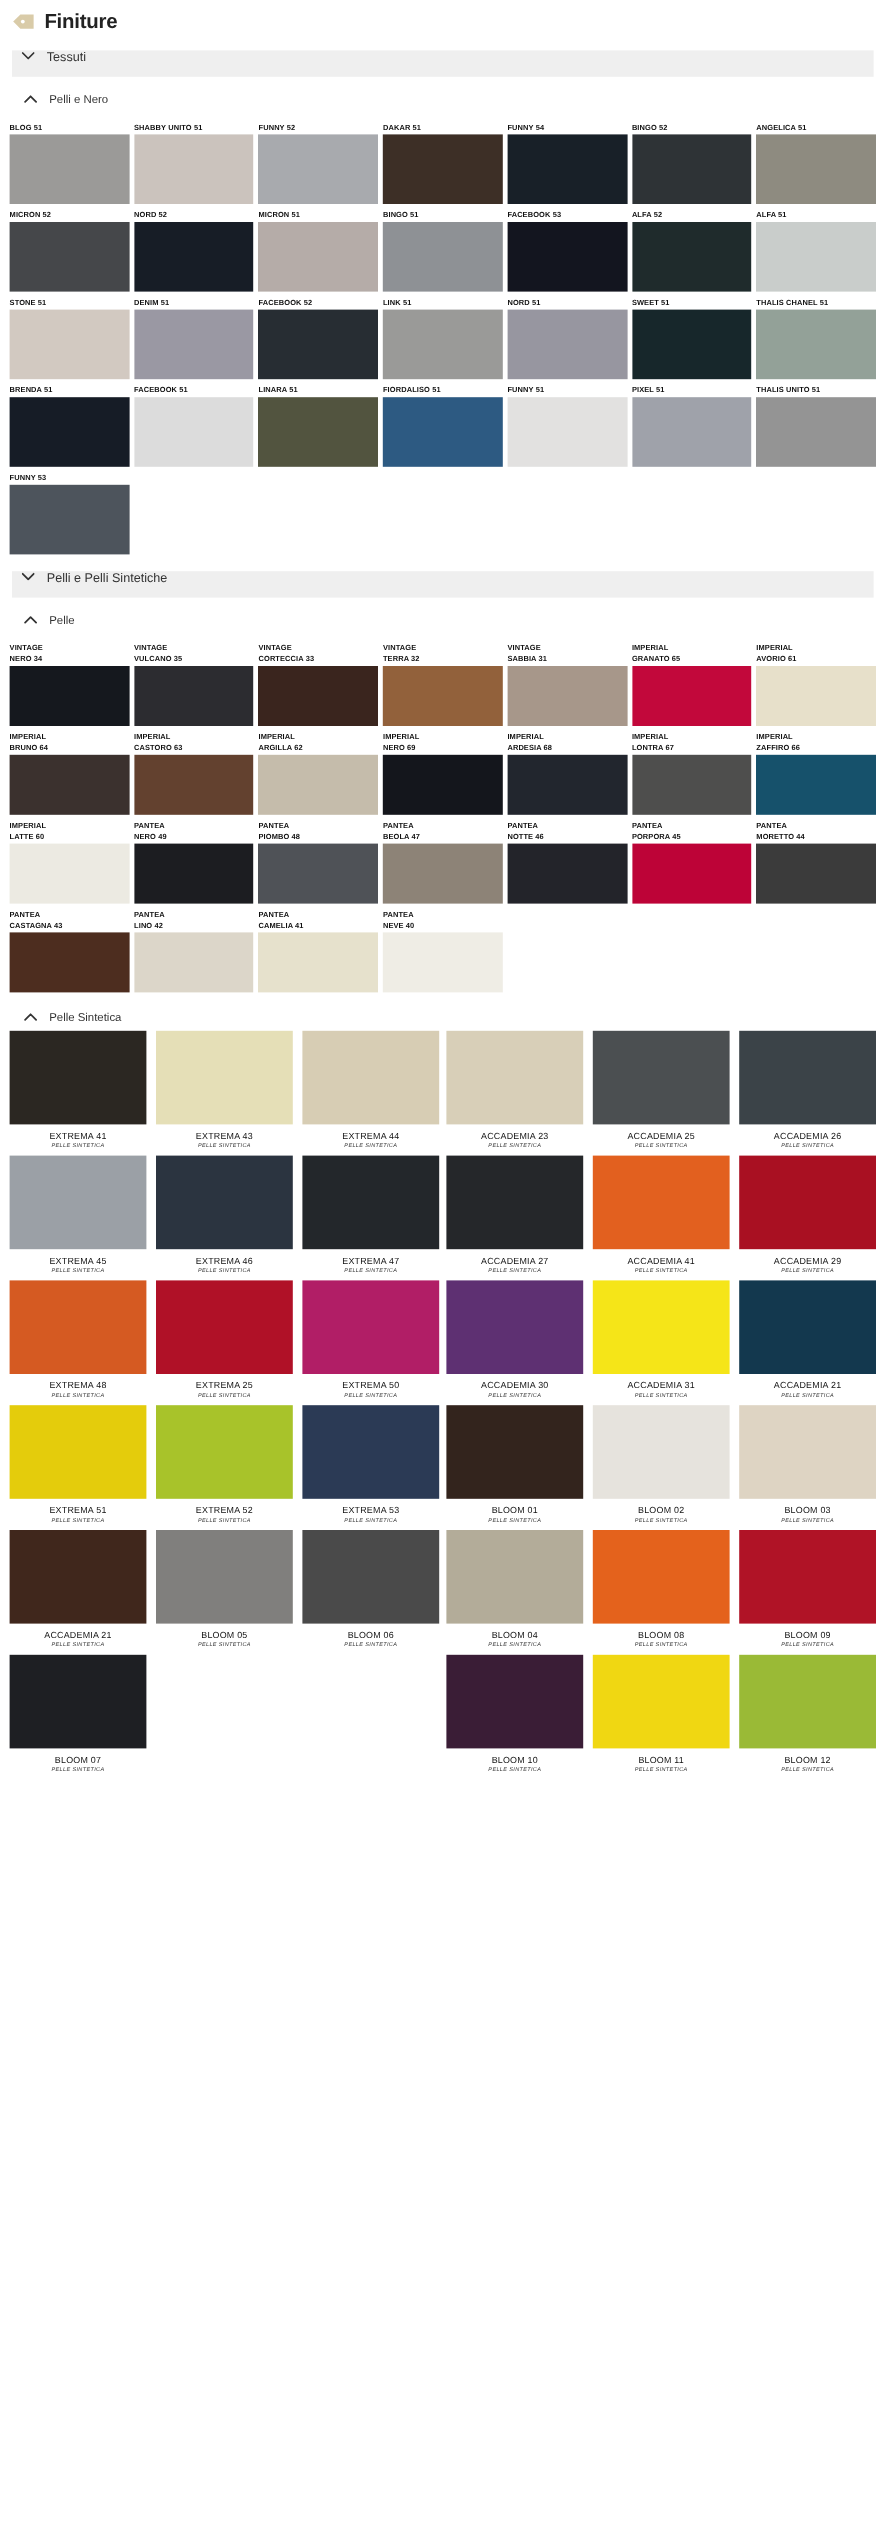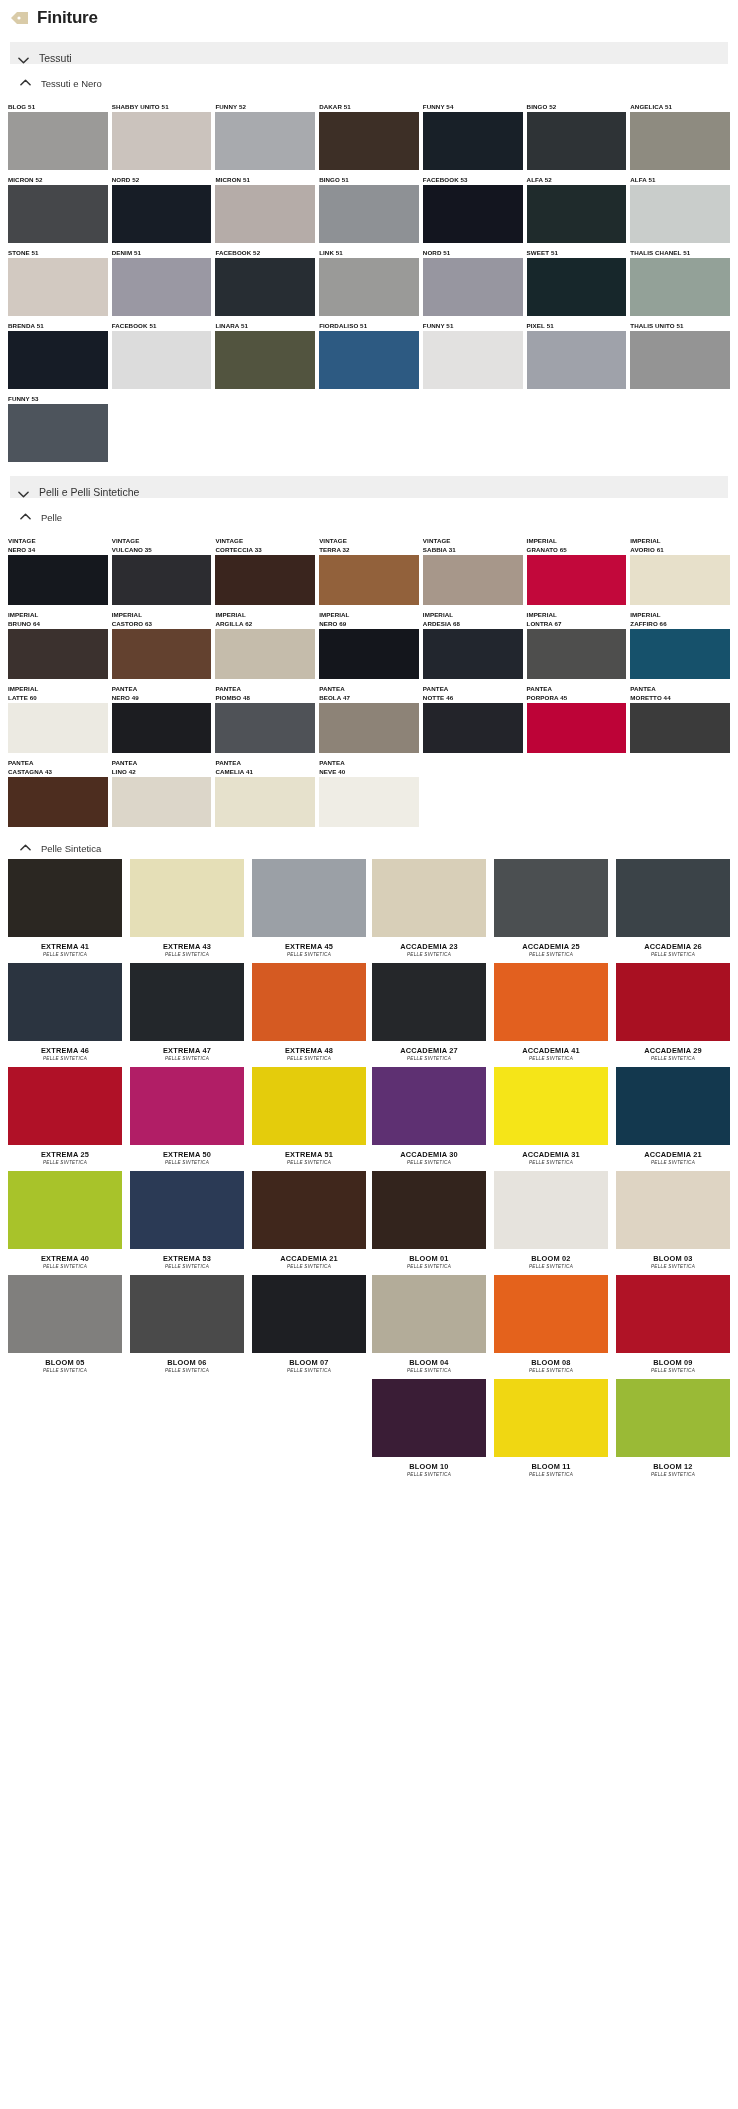--- a/index.html
+++ b/index.html
@@ -26,21 +26,21 @@
     letter-spacing: -0.2px;
     color: #222;
   }
 
   
   .group-bar {
     background: #efefef;
     margin: 4px 10px 0 10px;
     height: 22px;
     display: flex;
-    align-items: flex-end;
+    align-items: flex-start;
     gap: 10px;
     padding-left: 8px;
     cursor: pointer;
   }
   .group-bar .label { font-size: 10.5px; color: #333; }
   .sub-bar {
     margin: 10px 10px 0 10px;
     height: 18px;
     display: flex;
     align-items: center;
@@ -99,21 +99,21 @@
     row-gap: 2px;
   }
   .synth-cell { text-align: center; }
   .synth-sw {
     width: 100%;
     height: 78px;
     display: block;
   }
   .synth-name {
     font-size: 7.4px;
-    font-weight: 700;
+    font-weight: 400;
     letter-spacing: 0.2px;
     margin-top: 5px;
     color: #111;
   }
   .synth-sub {
     font-size: 4.6px;
     font-style: italic;
     letter-spacing: 0.3px;
     color: #333;
     margin-top: 1px;
@@ -157,21 +157,21 @@
   </span>
   <span class="label">Tessuti</span>
 </div>
 
 <div class="sub-bar">
   <span>
     <svg class="chev" viewBox="0 0 12 8">
         <path d="M1 6 L6 1 L11 6" fill="none" stroke="#333" stroke-width="1.6" stroke-linecap="round" stroke-linejoin="round"></path>
       </svg>
   </span>
-  <span class="label">Tessuti e Nero</span>
+  <span class="label">Pelli e Nero</span>
 </div>
 
 <div class="grid" id="grid-tessuti">
     <div class="cell">
       <div class="cap">BLOG 51</div>
       <div class="sw tall" style="background: rgb(155, 154, 152);"></div>
     </div>
     <div class="cell">
       <div class="cap">SHABBY UNITO 51</div>
       <div class="sw tall" style="background: rgb(203, 195, 189);"></div>
@@ -448,20 +448,25 @@
           <div class="synth-sw" style="background: rgb(43, 39, 34);"></div>
           <div class="synth-name">EXTREMA 41</div>
           <div class="synth-sub">PELLE SINTETICA</div>
         </div>
         <div class="synth-cell">
           <div class="synth-sw" style="background: rgb(229, 223, 183);"></div>
           <div class="synth-name">EXTREMA 43</div>
           <div class="synth-sub">PELLE SINTETICA</div>
         </div>
         <div class="synth-cell">
+          <div class="synth-sw" style="background: rgb(215, 205, 180);"></div>
+          <div class="synth-name">EXTREMA 44</div>
+          <div class="synth-sub">PELLE SINTETICA</div>
+        </div>
+        <div class="synth-cell">
           <div class="synth-sw" style="background: rgb(155, 160, 166);"></div>
           <div class="synth-name">EXTREMA 45</div>
           <div class="synth-sub">PELLE SINTETICA</div>
         </div>
         <div class="synth-cell">
           <div class="synth-sw" style="background: rgb(43, 52, 64);"></div>
           <div class="synth-name">EXTREMA 46</div>
           <div class="synth-sub">PELLE SINTETICA</div>
         </div>
         <div class="synth-cell">
@@ -484,21 +489,21 @@
           <div class="synth-name">EXTREMA 50</div>
           <div class="synth-sub">PELLE SINTETICA</div>
         </div>
         <div class="synth-cell">
           <div class="synth-sw" style="background: rgb(228, 204, 12);"></div>
           <div class="synth-name">EXTREMA 51</div>
           <div class="synth-sub">PELLE SINTETICA</div>
         </div>
         <div class="synth-cell">
           <div class="synth-sw" style="background: rgb(168, 195, 42);"></div>
-          <div class="synth-name">EXTREMA 40</div>
+          <div class="synth-name">EXTREMA 52</div>
           <div class="synth-sub">PELLE SINTETICA</div>
         </div>
         <div class="synth-cell">
           <div class="synth-sw" style="background: rgb(43, 58, 85);"></div>
           <div class="synth-name">EXTREMA 53</div>
           <div class="synth-sub">PELLE SINTETICA</div>
         </div>
         <div class="synth-cell">
           <div class="synth-sw" style="background: rgb(64, 39, 28);"></div>
           <div class="synth-name">ACCADEMIA 21</div>

